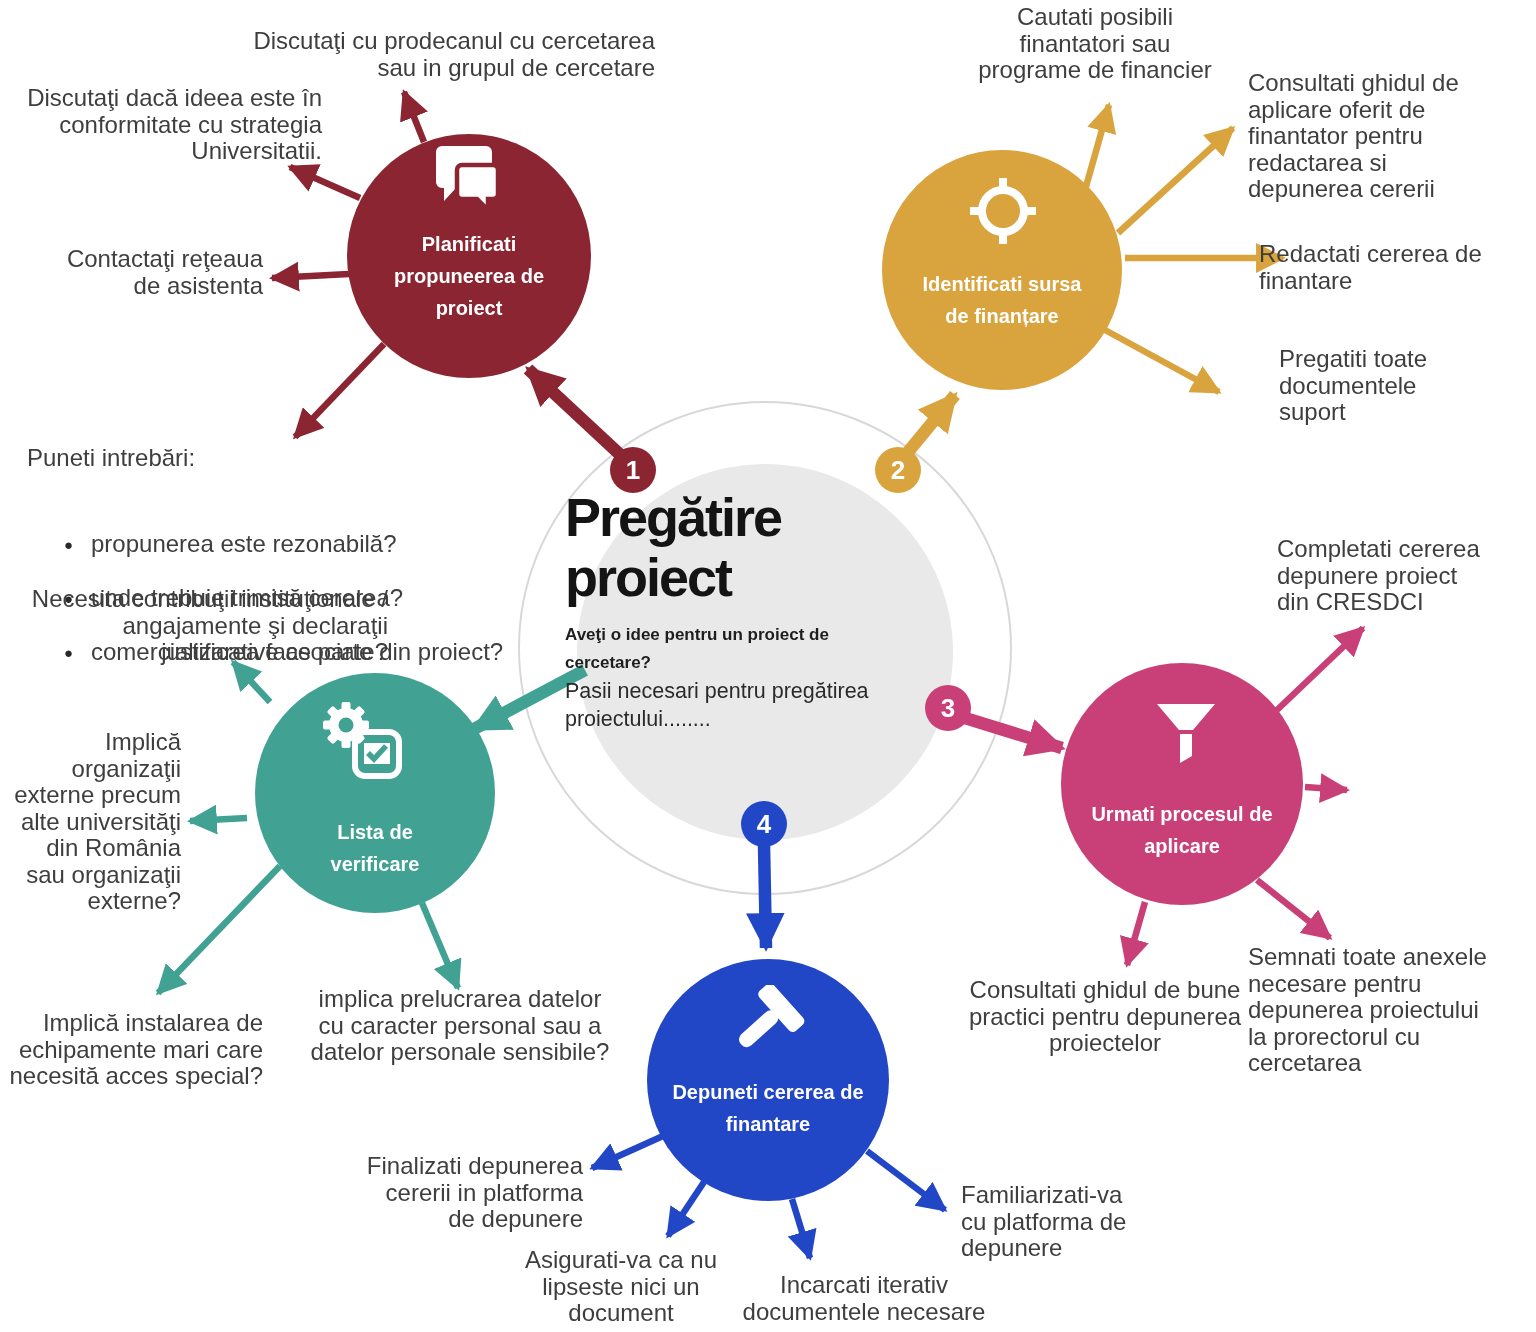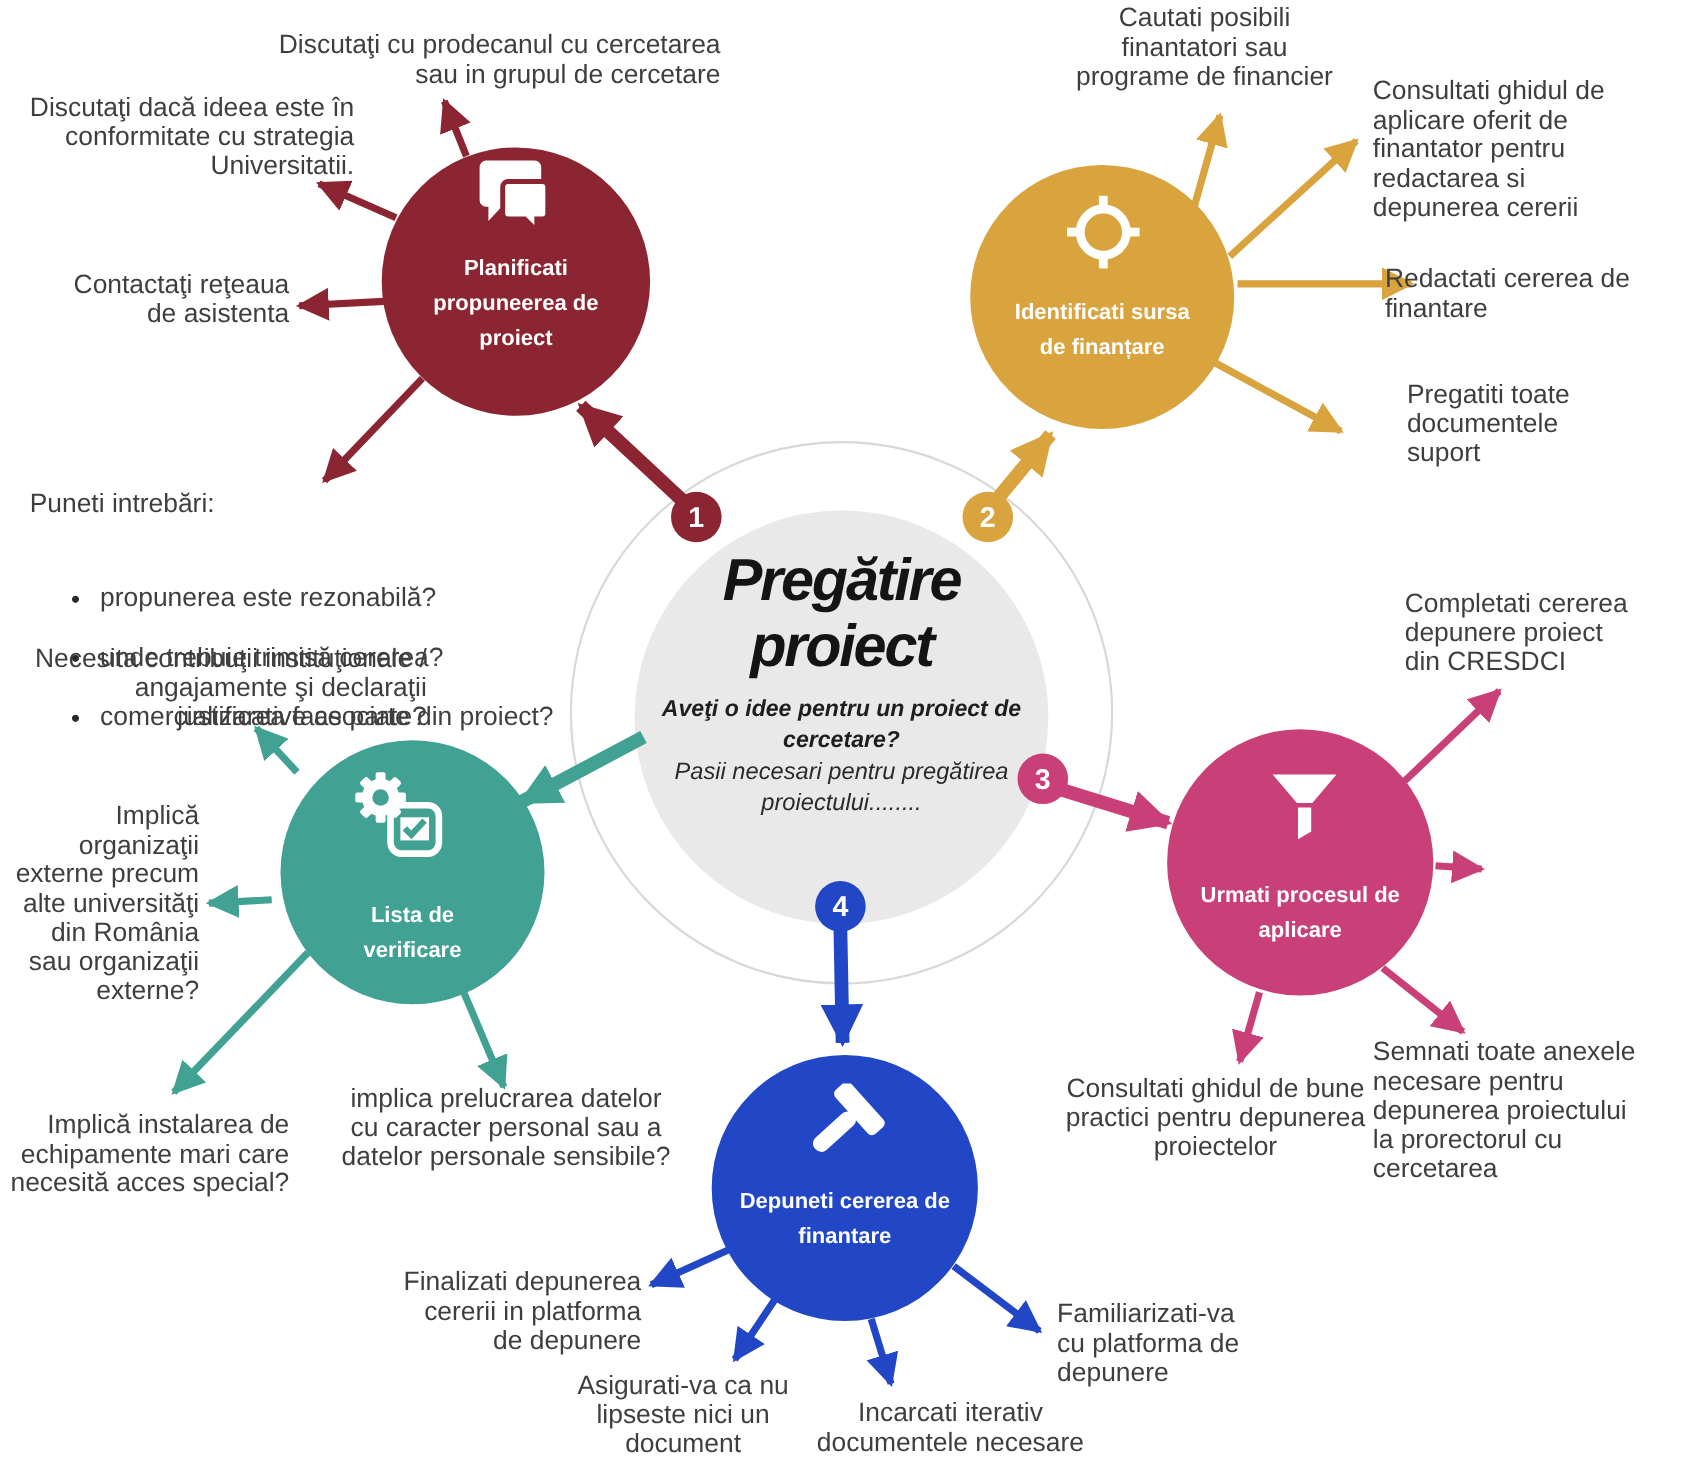--- a/index.html
+++ b/index.html
@@ -5,24 +5,24 @@
   html,body{margin:0;padding:0;background:#ffffff;}
   body{width:1536px;height:1332px;position:relative;overflow:hidden;
        font-family:"Liberation Sans","DejaVu Sans",sans-serif;}
   .stage{position:absolute;inset:0;width:1536px;height:1332px;}
 
   
   #ring{position:absolute;left:518px;top:401px;width:494px;height:494px;
         border:2px solid #d8d8d8;border-radius:50%;box-sizing:border-box;z-index:1;background:#fff;}
   #gray{position:absolute;left:577px;top:464px;width:376px;height:376px;
         background:#e9e9e9;border-radius:50%;z-index:2;}
-  #center-text{position:absolute;left:565px;top:497px;width:400px;text-align:center;z-index:7;font-style:italic;}
+  #center-text{position:absolute;left:565px;top:487px;width:400px;text-align:left;z-index:7;}
   #ct-title{font-weight:bold;font-size:54px;line-height:60px;letter-spacing:-2px;
             color:#141414;white-space:pre-line;}
-  #ct-q{margin-top:14px;font-weight:bold;font-size:21px;line-height:28px;color:#1e1e1e;white-space:pre-line;}
+  #ct-q{margin-top:14px;font-weight:bold;font-size:17px;line-height:28px;color:#1e1e1e;white-space:pre-line;}
   #ct-s{font-size:21.5px;line-height:28px;color:#2a2a2a;white-space:pre-line;}
 
   
   #arrows{position:absolute;left:0;top:0;z-index:3;pointer-events:none;}
 
   
   .node{position:absolute;border-radius:50%;z-index:4;}
   .node .ttl{position:absolute;left:0;right:0;text-align:center;color:#ffffff;
              font-weight:bold;font-size:20px;line-height:32px;white-space:pre-line;}
   .node .icon{position:absolute;}

